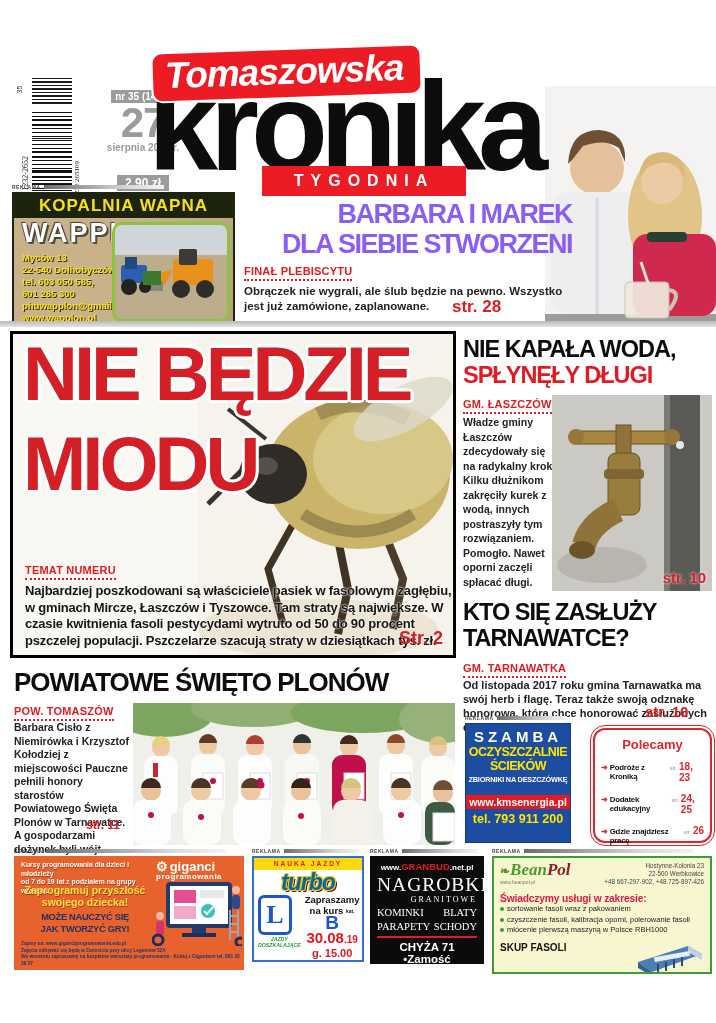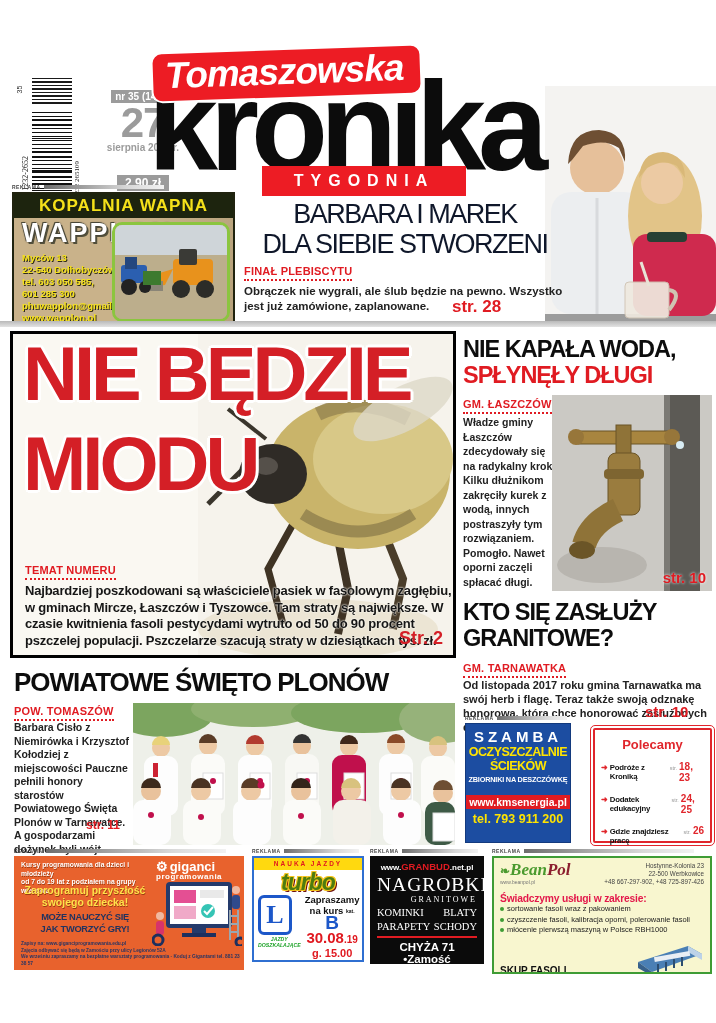--- a/index.html
+++ b/index.html
@@ -42,22 +42,22 @@
   font-weight:bold;font-size:37px;letter-spacing:-1px;padding:1px 16px 4px 12px;border-radius:9px;
   transform:rotate(-2deg);box-shadow:0 0 0 2px #fff;z-index:4}
 .tygodnia{left:262px;top:166px;width:204px;height:30px;background:#ed1c24;color:#fff;
   display:flex;align-items:center;justify-content:center;font-weight:bold;font-size:16px;
   letter-spacing:7px;z-index:5}
 
 
 .couple{left:545px;top:86px;width:171px;height:235px;background:#f4f3f1;z-index:1}
 
 
-.lead-h{left:238px;top:199px;width:334px;text-align:center;font-weight:normal;
-  font-size:27px;line-height:30px;letter-spacing:-1.5px;color:#0f172a;z-index:6}
+.lead-h{left:238px;top:199px;width:334px;text-align:right;font-weight:bold;
+  font-size:27px;line-height:30px;letter-spacing:-1.5px;color:#8b5cf6;z-index:6}
 .kicker{font-size:11px;font-weight:bold;color:#e01b22;display:inline-block;
   border-bottom:2px dotted #e01b22;padding-bottom:2px;letter-spacing:.2px}
 .lead-kick{left:244px;top:261px;z-index:6}
 .lead-teaser{left:244px;top:284px;width:332px;font-size:11.5px;line-height:14.5px;
   font-weight:bold;color:#222;z-index:6}
 .lead-ref{left:452px;top:297px;font-size:17px;font-weight:bold;color:#e01b22;z-index:7}
 
 
 .wapplon{left:12px;top:192px;width:223px;height:133px;border:2px solid #20230f;
   background:linear-gradient(100deg,#c9b28a 55%,#b7a27c);overflow:hidden}
@@ -111,21 +111,21 @@
 .szamba{left:465px;top:723px;width:106px;height:120px;background:#1c4da1;border:1px solid #133a7e;
   text-align:center;color:#fff;padding-top:4px}
 .sz1{font-size:15px;font-weight:bold;letter-spacing:4px}
 .sz2{font-size:12.5px;font-weight:bold;color:#ffe400;letter-spacing:-.5px;line-height:14px}
 .sz4{font-size:7.3px;font-weight:bold;letter-spacing:-.2px;margin-top:2px}
 .szweb{background:#e01b22;font-size:10.5px;font-weight:bold;margin-top:11px;padding:1px 0}
 .sztel{font-size:12.5px;font-weight:bold;color:#ffe400;margin-top:3px}
 
 
 .polecamy{left:593px;top:728px;width:119px;height:115px;background:#fff;border:2px solid #e0262c;
-  outline:1px solid #e0262c;outline-offset:2px;border-radius:2px;padding:7px 6px 0 6px}
+  outline:1px solid #e0262c;outline-offset:2px;border-radius:12px;padding:7px 6px 0 6px}
 .pol-title{text-align:center;color:#e0262c;font-weight:bold;font-size:13px;margin-bottom:9px}
 .pol-item{display:flex;align-items:baseline;gap:2px;margin-bottom:10px}
 .pol-arrow{color:#e0262c;font-size:8px;font-weight:bold}
 .pol-label{font-size:7.8px;font-weight:bold;color:#111;letter-spacing:-.2px}
 .pol-pref{font-size:5.5px;color:#999;margin-left:auto}
 .pol-pages{font-size:10px;font-weight:bold;color:#e0262c}
 
 
 .giganci{left:14px;top:856px;width:230px;height:114px;background:#e8622d;overflow:hidden;color:#fff}
 .gg-l1{position:absolute;left:7px;top:5px;font-size:6.8px;font-weight:bold;line-height:8.5px;width:130px;
@@ -140,21 +140,21 @@
 .gg-gear{font-size:13px;margin-right:2px}
 .gg-fine{position:absolute;left:7px;bottom:3px;width:222px;font-size:4.8px;line-height:6.5px;
   font-weight:bold;color:#2a3563}
 .gg-art{position:absolute;left:138px;top:24px;width:90px;height:66px}
 
 
 .turbo{left:252px;top:856px;width:112px;height:106px;background:#fff;border:2px solid #2f6fd1;overflow:hidden}
 .tb-band{height:12px;background:#ffd90f;text-align:center;font-size:6.5px;font-weight:bold;
   color:#e0181f;letter-spacing:2px;line-height:12px}
 .tb-logo{text-align:center;font-style:italic;font-weight:bold;font-size:23px;line-height:24px;
-  color:#4d7c0f;letter-spacing:-1px;
+  color:#0369a1;letter-spacing:-1px;
   text-shadow:-1px -1px 0 #f6c51c,1px -1px 0 #f6c51c,-1px 1px 0 #f6c51c,1px 1px 0 #f6c51c,2px 2px 0 #6b0e0e}
 .tb-mid{display:flex;padding:1px 4px 0 4px;gap:4px}
 .tb-plate{width:34px;height:40px;border:3px solid #1c57c9;border-radius:6px;background:#fff;
   display:flex;align-items:center;justify-content:center;font-family:"Liberation Serif",serif;
   font-weight:bold;font-size:26px;color:#1c57c9}
 .tb-sub{font-size:5.2px;font-weight:bold;font-style:italic;color:#1fa32a;text-align:center;line-height:6px;margin-top:1px}
 .tb-right{flex:1;text-align:center}
 .tb-inv{font-size:9.5px;font-weight:bold;line-height:10.5px}
 .tb-kat{font-size:5px;vertical-align:middle}
 .tb-B{font-size:19px;font-weight:bold;color:#1c57c9;vertical-align:middle;line-height:14px}
@@ -180,21 +180,21 @@
   padding:4px 6px;overflow:hidden}
 .bp-head{display:flex;justify-content:space-between}
 .bp-logo{font-family:"Liberation Serif",serif;font-style:italic;font-weight:bold;font-size:17px;line-height:16px}
 .bp-b1{color:#4a9a2e}.bp-b2{color:#8c1f2f}
 .bp-leaf{color:#4a9a2e;font-size:12px;font-style:normal}
 .bp-site{font-size:5px;color:#777;font-family:"Liberation Sans",sans-serif}
 .bp-addr{font-size:6.3px;color:#444;text-align:right;line-height:8px}
 .bp-heading{color:#e3184a;font-weight:bold;font-size:10.3px;margin-top:7px;letter-spacing:-.2px}
 .bp-li{font-size:7.5px;color:#222;line-height:10.5px;display:flex;align-items:center;gap:3px}
 .bp-dot{width:4px;height:4px;border-radius:50%;background:#3f9c35;flex:0 0 auto}
-.bp-foot{display:flex;justify-content:space-between;align-items:flex-end;margin-top:6px}
+.bp-foot{display:flex;justify-content:space-between;align-items:flex-start;margin-top:6px}
 .bp-skup{font-weight:bold;font-size:10px;color:#111}
 </style>
 </head>
 <body>
 
 <div id="page">
 
   <div class="abs barcode">
     <span class="bc-corner">35</span>
     <span class="vtext">ISSN 1232-2652</span>
@@ -340,21 +340,21 @@
 
       <path d="M66 115 Q38 128 32 150" stroke="#8f7338" stroke-width="24" fill="none"></path>
       <ellipse cx="30" cy="155" rx="13" ry="9" fill="#6b5527"></ellipse>
       <circle cx="128" cy="50" r="4" fill="#d8ecf4"></circle>
     </svg>
     <div class="photo-ref">str. 10</div>
   </div>
 
   <div class="abs story-h tarna-h">
     <div>KTO SIĘ ZASŁUŻY</div>
-    <div>GRANITOWE?</div>
+    <div>TARNAWATCE?</div>
   </div>
   <div class="abs tarna-kick"><span class="kicker">GM. TARNAWATKA</span></div>
   <div class="abs tarna-body">Od listopada 2017 roku gmina Tarnawatka ma swój herb i flagę. Teraz także swoją odznakę honorową, którą chce honorować zasłużonych dla gminy.</div>
   <div class="abs tarna-ref">str. 10</div>
 
   <div class="abs harv-h">POWIATOWE ŚWIĘTO PLONÓW</div>
   <div class="abs harv-kick"><span class="kicker">POW. TOMASZÓW</span></div>
   <div class="abs harv-body">Barbara Cisło z Niemirówka i Krzysztof Kołodziej z miejscowości Pauczne pełnili honory starostów Powiatowego Święta Plonów w Tarnawatce. A gospodarzami dożynek byli wójt gminy Piotr Pasieczny oraz starosta tomaszowski Henryk Karwan.</div>
   <div class="abs harv-ref">str. 11</div>
   <div class="abs harv-photo">

